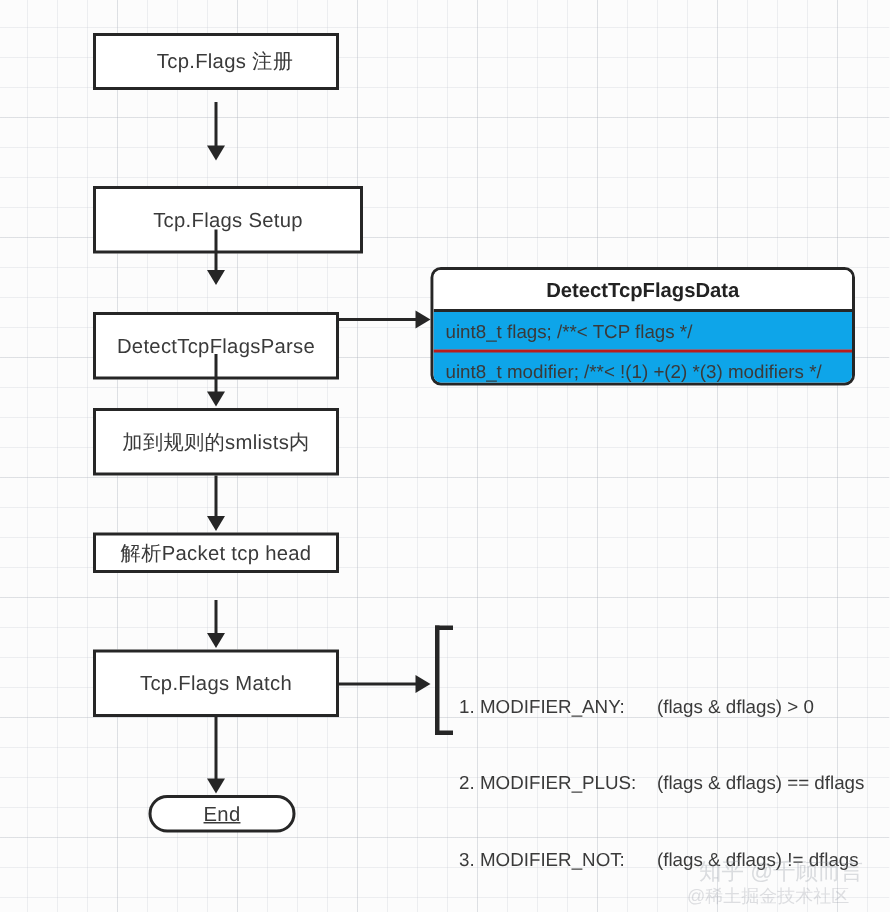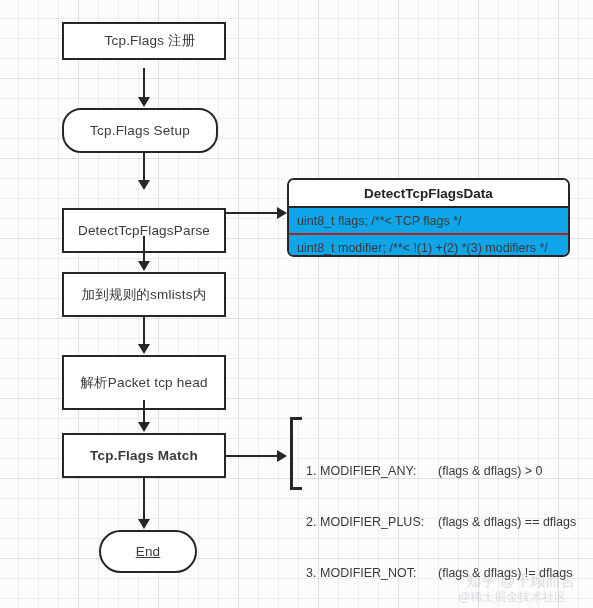--- a/index.html
+++ b/index.html
@@ -146,41 +146,41 @@
 </style>
 </head>
 <body>
 
 <div id="canvas">
 
   <div class="node" style="left:62px; top:22px; width:164px; height:38px;padding-left:12px;">
     <span>Tcp.Flags 注册</span>
   </div>
 
-  <div class="node" style="left:62px; top:108px; width:156px; height:45px;border-radius:19px;">
+  <div class="node" style="left:62px; top:124px; width:180px; height:45px;">
     <span>Tcp.Flags Setup</span>
   </div>
 
   <div class="node" style="left:62px; top:208px; width:164px; height:45px;">
     <span>DetectTcpFlagsParse</span>
   </div>
 
   <div class="node" style="left:62px; top:272px; width:164px; height:45px;align-items:center;">
     <span>加到规则的smlists内</span>
   </div>
 
-  <div class="node" style="left:62px; top:355px; width:164px; height:55px;">
+  <div class="node" style="left:62px; top:355px; width:164px; height:27px;">
     <span>解析Packet tcp head</span>
   </div>
 
-  <div class="node" style="left:62px; top:433px; width:164px; height:45px;font-weight:bold;">
+  <div class="node" style="left:62px; top:433px; width:164px; height:45px;">
     <span>Tcp.Flags Match</span>
   </div>
 
-  <div class="node terminator" style="left:99px; top:530px; width:98px; height:43px;text-decoration:underline;">
+  <div class="node terminator" style="left:99px; top:530px; width:98px; height:25px;text-decoration:underline;">
     <span>End</span>
   </div>
 
   <div class="vline" style="left:143px; top:68px;  height:30px;"></div>
   <div class="arrow-down" style="left:138px; top:97px;"></div>
 
   <div class="vline" style="left:143px; top:153px; height:28px;"></div>
   <div class="arrow-down" style="left:138px; top:180px;"></div>
 
   <div class="vline" style="left:143px; top:236px; height:26px;"></div>

